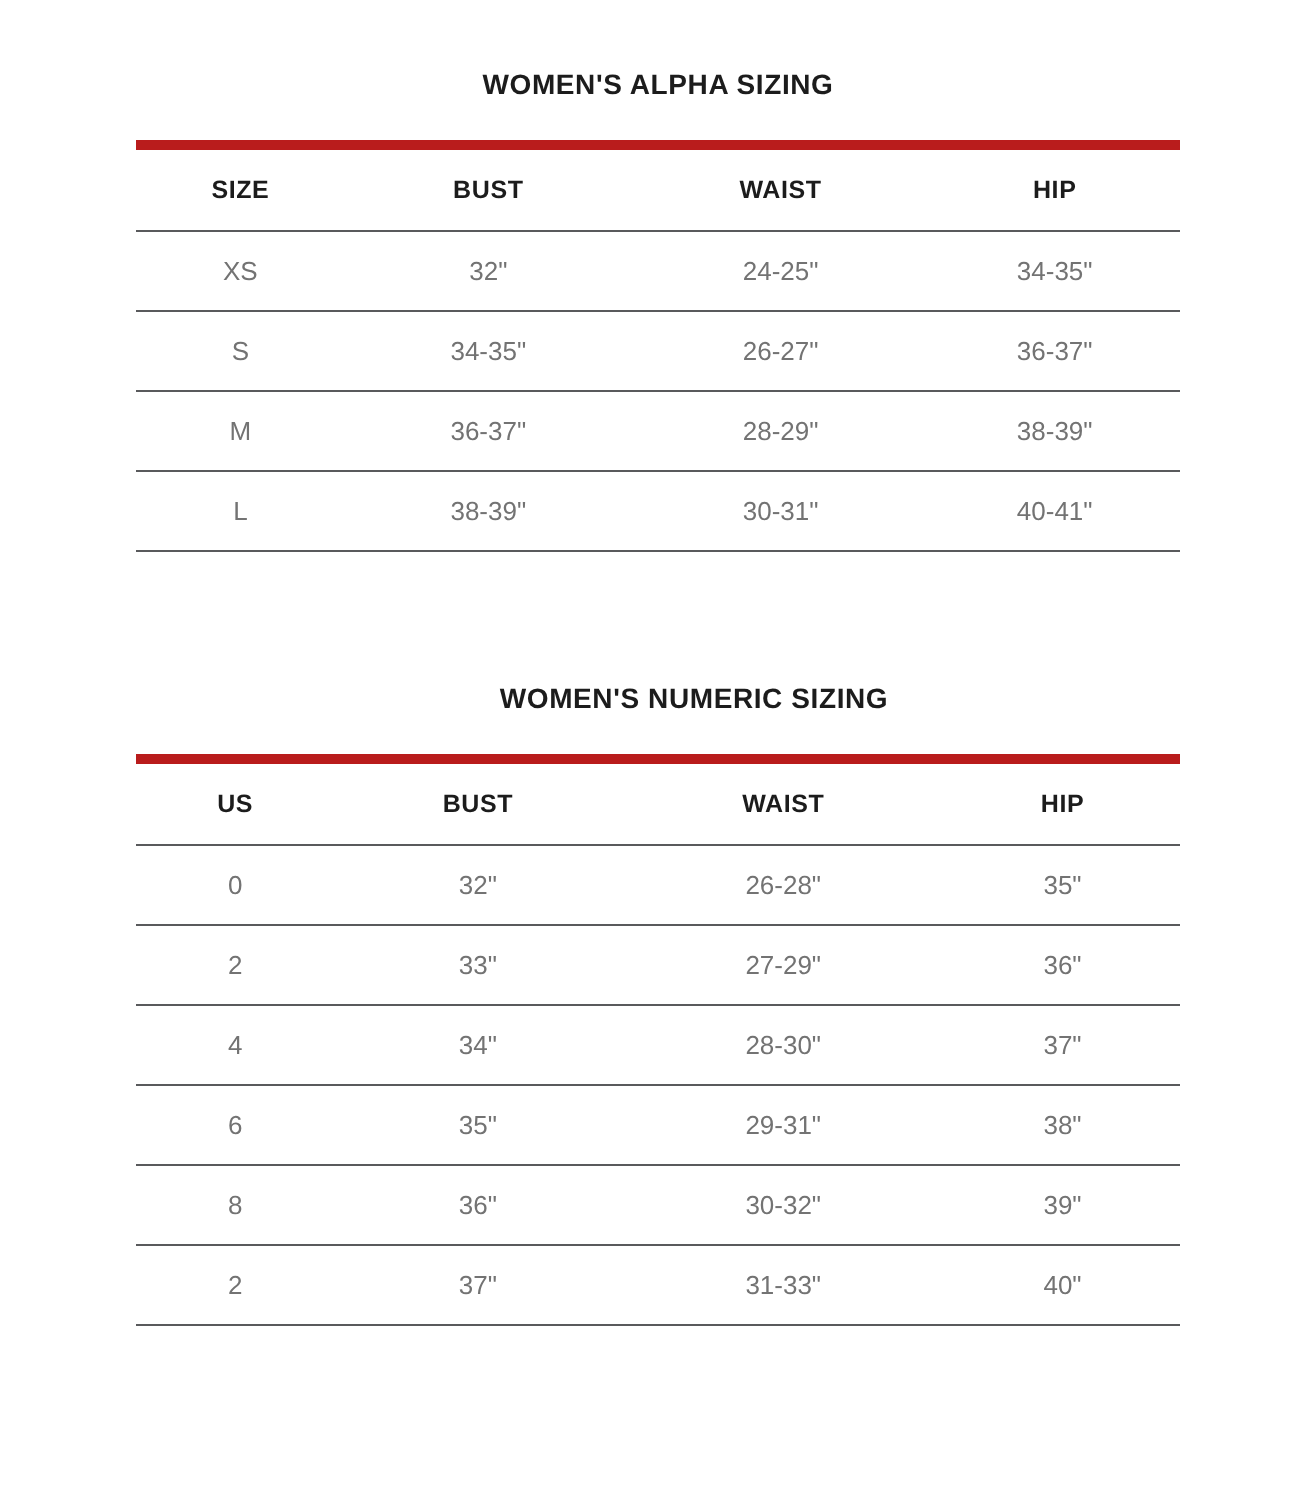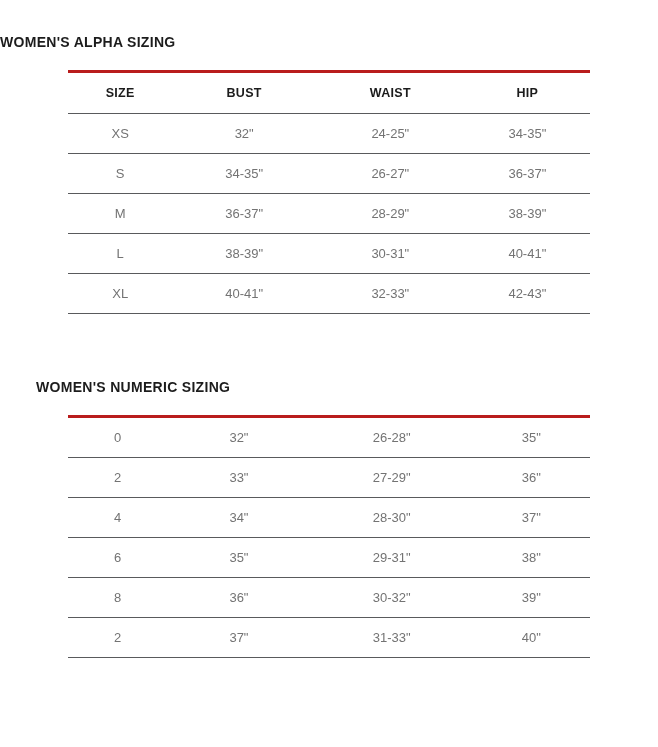--- a/index.html
+++ b/index.html
@@ -12,39 +12,40 @@
     width: 658px;
     height: 747px;
     background: #ffffff;
     font-family: "Liberation Sans", sans-serif;
     color: #1c1c1c;
     box-sizing: border-box;
     padding-top: 34px;
     overflow: hidden;
   }
   .section-title {
+    text-align: center;
     font-size: 14px;
     font-weight: bold;
     line-height: 16px;
     letter-spacing: 0.3px;
     color: #1c1c1c;
   }
   .title-alpha {
     margin: 0 0 20px 0;
   }
   .title-numeric {
     margin: 65px 0 20px 0;
     padding-left: 36px;
   }
   table.size-table {
     width: 522px;
     margin: 0 auto;
     border-collapse: collapse;
     table-layout: fixed;
-    border-top: 3px solid #b91c1c;
+    border-top: 5px solid #b91c1c;
   }
   table.size-table tr {
     border-bottom: 1px solid #595a5c;
   }
   table.size-table th {
     height: 40px;
     font-size: 12.5px;
     font-weight: bold;
     text-align: center;
     vertical-align: middle;
@@ -100,39 +101,39 @@
       <td>36-37"</td>
       <td>28-29"</td>
       <td>38-39"</td>
     </tr>
     <tr>
       <td>L</td>
       <td>38-39"</td>
       <td>30-31"</td>
       <td>40-41"</td>
     </tr>
-    <tr>
-      <td>XL</td>
-      <td>40-41"</td>
-      <td>32-33"</td>
-      <td>42-43"</td>
-    </tr>
   </tbody>
     </table>
 
   <div class="section-title title-numeric">WOMEN'S NUMERIC SIZING</div>
 
   <table class="size-table">
     <colgroup>
       <col style="width:19%">
       <col style="width:27.5%">
       <col style="width:31%">
       <col style="width:22.5%">
     </colgroup>
     <tbody>
+        <tr>
+      <th>US</th>
+      <th>BUST</th>
+      <th>WAIST</th>
+      <th>HIP</th>
+    </tr>
     <tr>
       <td>0</td>
       <td>32"</td>
       <td>26-28"</td>
       <td>35"</td>
     </tr>
     <tr>
       <td>2</td>
       <td>33"</td>
       <td>27-29"</td>

